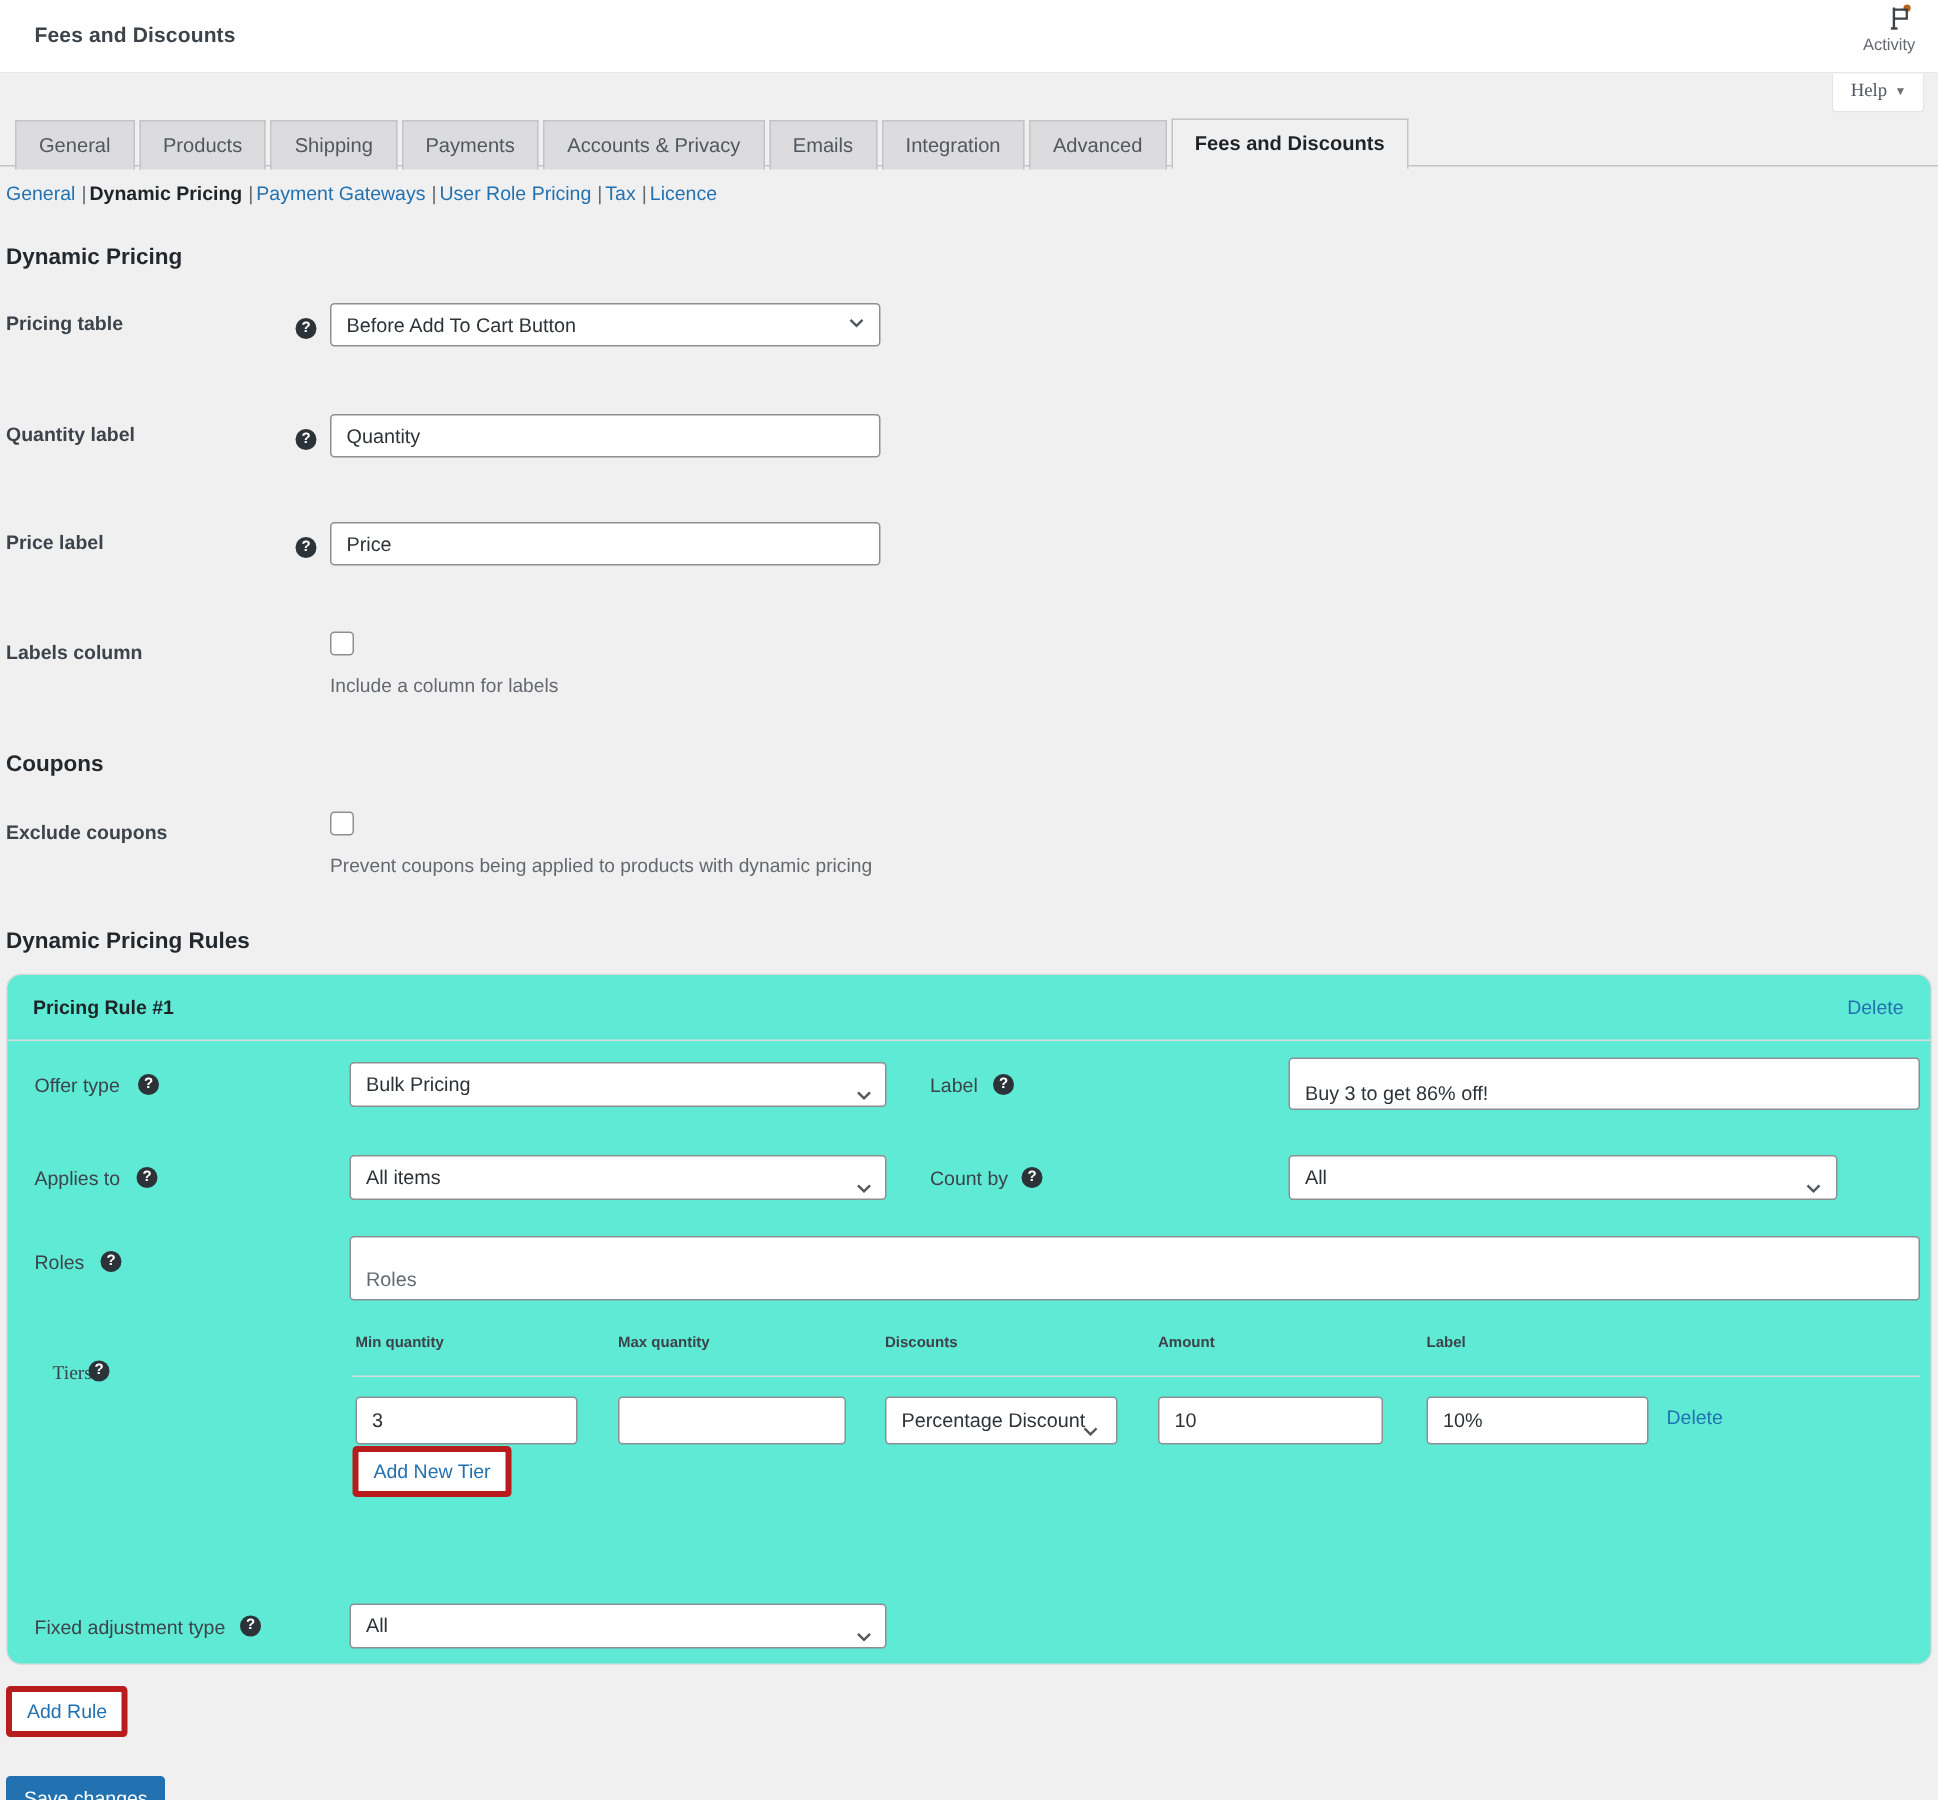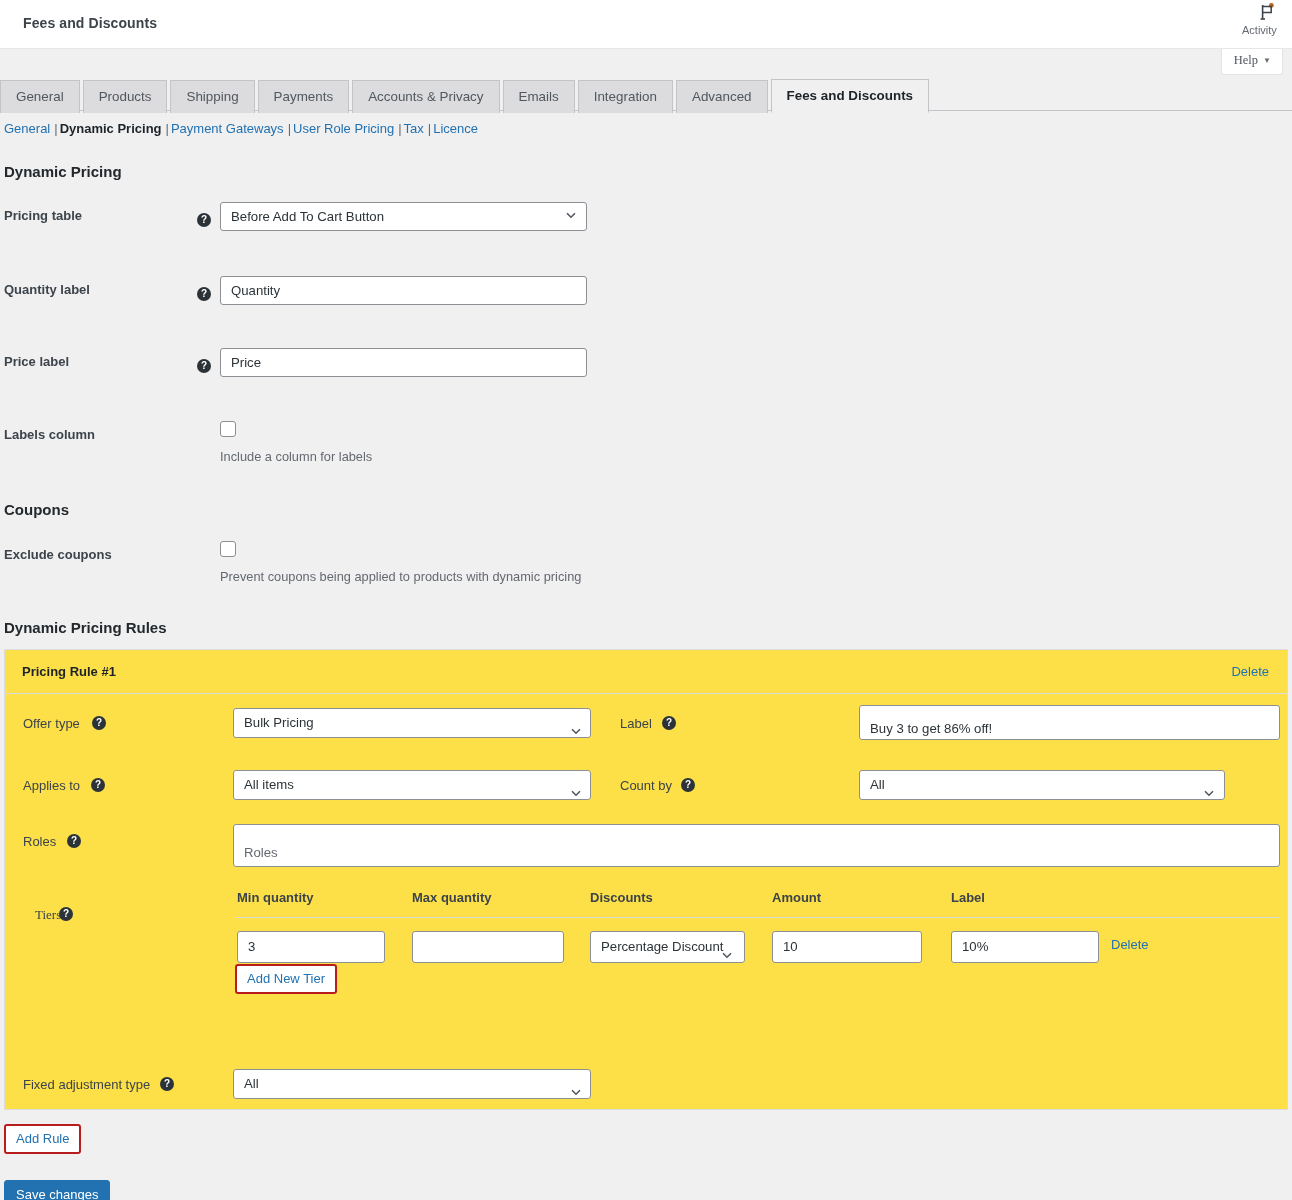--- a/index.html
+++ b/index.html
@@ -68,20 +68,21 @@
     cursor: pointer;
     line-height: 15px;
     font-family: Liberation Serif, serif;
   }
   .help-caret { font-size: 8px; margin-left: 5px; color: #6a6f75; position: relative; top: -1px; }
 
   
   .tabs-wrap {
     position: relative;
     height: 33px;
+    padding-left: 10px;
     border-bottom: 1px solid #c3c4c7;
     background: #f0f0f1;
   }
   .tab {
     display: inline-block;
     vertical-align: bottom;
     background: #dcdcde;
     border: 1px solid #c3c4c7;
     border-bottom: none;
     padding: 7px 15px 8px;
@@ -199,23 +200,23 @@
     position: absolute;
     left: 220px; top: 28px;
     font-size: 12.8px;
     color: #646970;
     white-space: nowrap;
   }
 
   
   .rule-card {
     margin: 13px 4px 0 4px;
-    background: #fde047;
+    background: #5eead4;
     border: 1px solid #dcdcde;
-    border-radius: 0;
+    border-radius: 10px;
   }
   .rule-head {
     position: relative;
     height: 44px;
     border-bottom: 1px solid #dcdcde;
   }
   .rule-title {
     position: absolute;
     left: 17px; top: 14px;
     font-size: 13px;
@@ -258,21 +259,21 @@
   
   .tiers { position: absolute; left: 230px; top: 95px; width: 1040px; }
   .tiers-head {
     position: relative;
     height: 28px;
     border-bottom: 1px solid #dcdcde;
   }
   .th {
     position: absolute;
     top: 0;
-    font-size: 13px;
+    font-size: 10px;
     font-weight: 700;
     color: #3c434a;
   }
   .tiers-row { position: relative; height: 48px; padding-top: 13px; }
   .tfld {
     position: absolute;
     background: #fff;
     border: 1px solid #8c8f94;
     border-radius: 3px;
     height: 32px;
@@ -287,21 +288,21 @@
     position: absolute;
     font-size: 13px;
     color: #2271b1;
     text-decoration: none;
     cursor: pointer;
   }
 
   .btn-secondary {
     display: inline-block;
     background: #ffffff;
-    border: 2px solid #b91c1c;
+    border: 4px solid #b91c1c;
     border-radius: 3px;
     color: #2271b1;
     font-size: 13px;
     padding: 5px 10px 6px;
     cursor: pointer;
     line-height: 15px;
     font-family: "Liberation Sans", sans-serif;
   }
   .btn-primary {
     display: inline-block;

